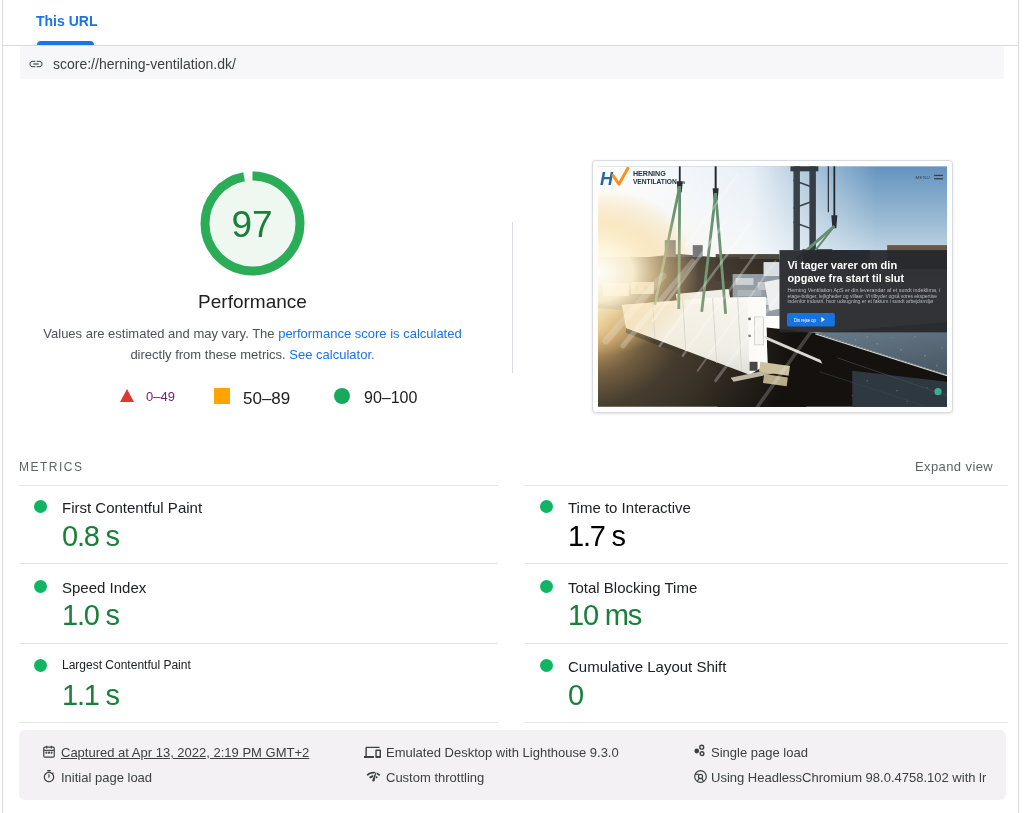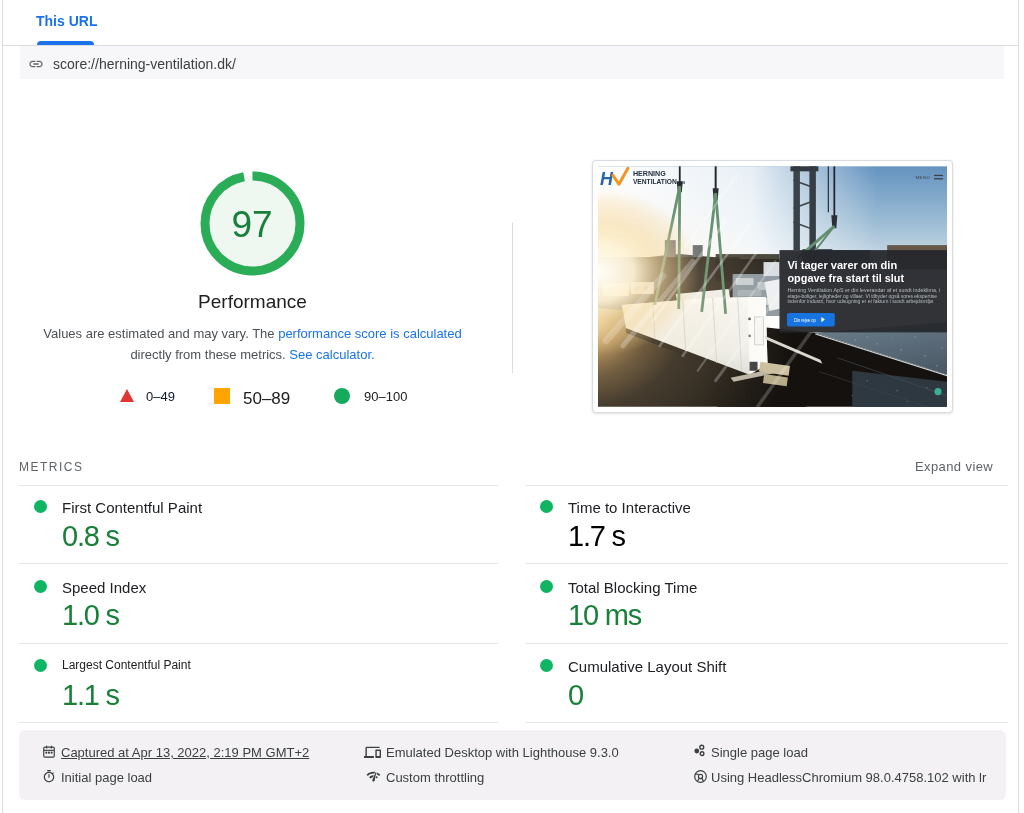--- a/index.html
+++ b/index.html
@@ -24,25 +24,25 @@
 
   <svg class="abs" style="left:196px; top:167px;" width="113" height="113" viewBox="0 0 113 113">
     <circle cx="56.5" cy="56.5" r="47.5" fill="#eef8f1"></circle>
     <circle cx="56.5" cy="56.5" r="47.5" fill="none" stroke="#2bad58" stroke-width="9" stroke-dasharray="289.5 298.5" transform="rotate(-90 56.5 56.5)"></circle>
   </svg>
   <div class="abs" style="left:196px; top:206px; width:112px; text-align:center; font-size:37px; line-height:37px; color:#18803a;">97</div>
   <div class="abs" style="left:96px; top:291px; width:313px; text-align:center; font-size:19px; color:#212121;">Performance</div>
   <div class="abs" style="left:32px; top:323px; width:441px; text-align:center; font-size:13px; line-height:21px; color:#4d5156;">Values are estimated and may vary. The <span style="color:#1a73e8;">performance score is calculated</span><br>directly from these metrics. <span style="color:#1a73e8;">See calculator.</span></div>
 
   <div class="abs" style="left:120px; top:389px; width:0; height:0; border-left:7px solid transparent; border-right:7px solid transparent; border-bottom:13px solid #e03732;"></div>
-  <div class="abs" style="left:146px; top:389px; font-size:13px; color:#0f172a;">0–49</div>
+  <div class="abs" style="left:146px; top:389px; font-size:13px; color:#701a75;">0–49</div>
   <div class="abs" style="left:214px; top:388px; width:16px; height:16px; background:#ffa400;"></div>
   <div class="abs" style="left:243px; top:389px; font-size:17px; color:#212124;">50–89</div>
   <div class="abs" style="left:334px; top:388px; width:16px; height:16px; border-radius:50%; background:#16ab5c;"></div>
-  <div class="abs" style="left:364px; top:389px; font-size:13px; color:#212124;">90–100</div>
+  <div class="abs" style="left:364px; top:389px; font-size:16px; color:#212124;">90–100</div>
 
   <div class="abs" style="left:512px; top:222px; width:1px; height:151px; background:#dadce0;"></div>
 
   <div class="abs" style="left:592px; top:160px; width:361px; height:253px; background:#fff; border:1px solid #d8dbdf; border-radius:4px; padding:5px; box-shadow:0 1px 3px rgba(0,0,0,0.12);">
     <svg width="349" height="241" viewBox="0 0 350 241">
       <defs>
         <linearGradient id="sky" x1="0" y1="0" x2="0" y2="1">
           <stop offset="0" stop-color="#6493bf"></stop>
           <stop offset="0.5" stop-color="#9cbcd4"></stop>
           <stop offset="1" stop-color="#dfe8ef"></stop>

